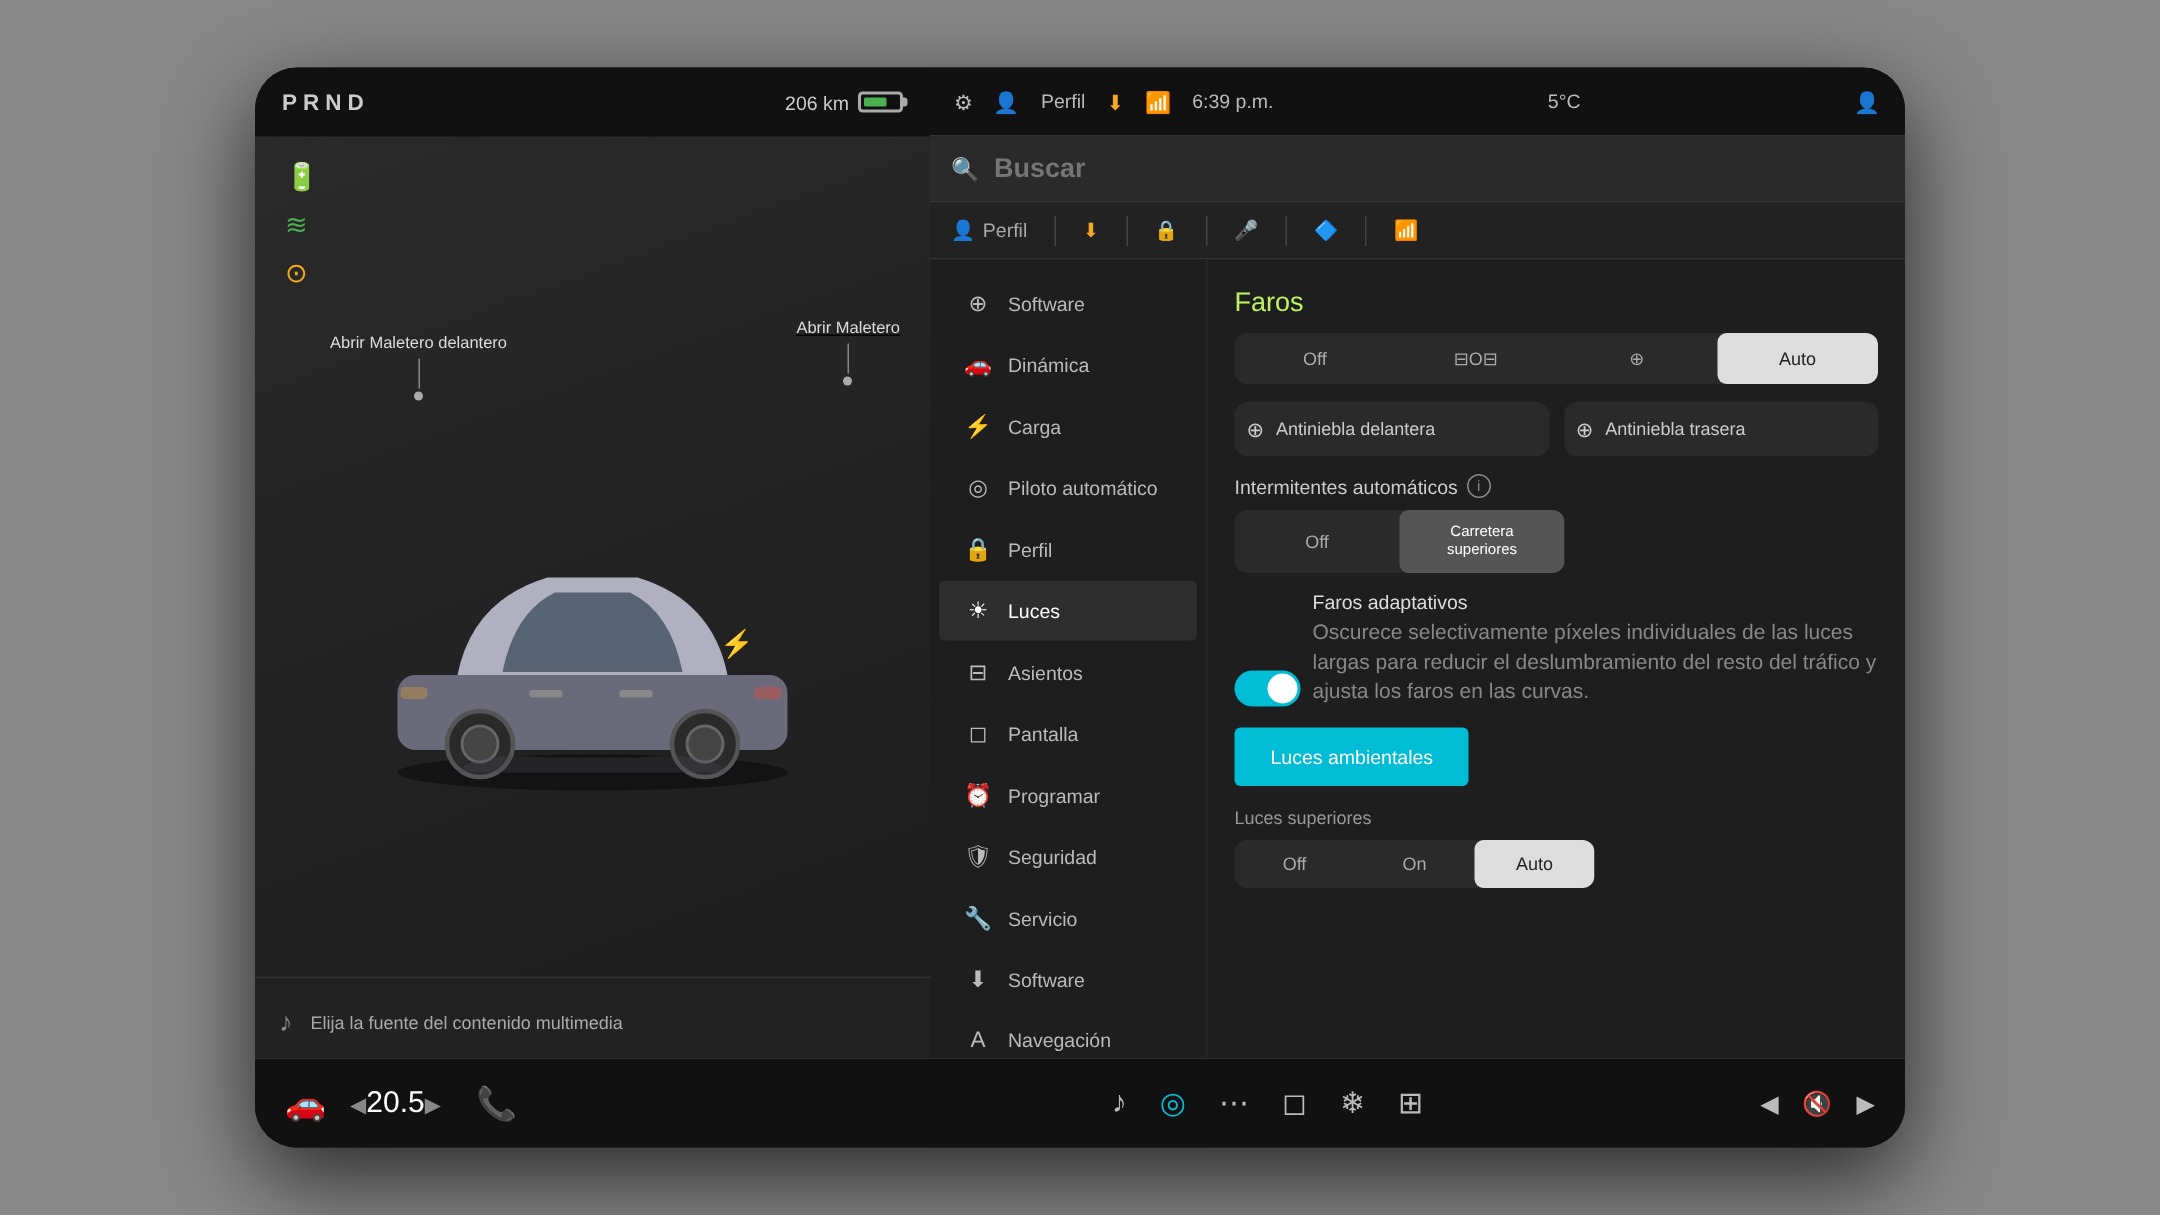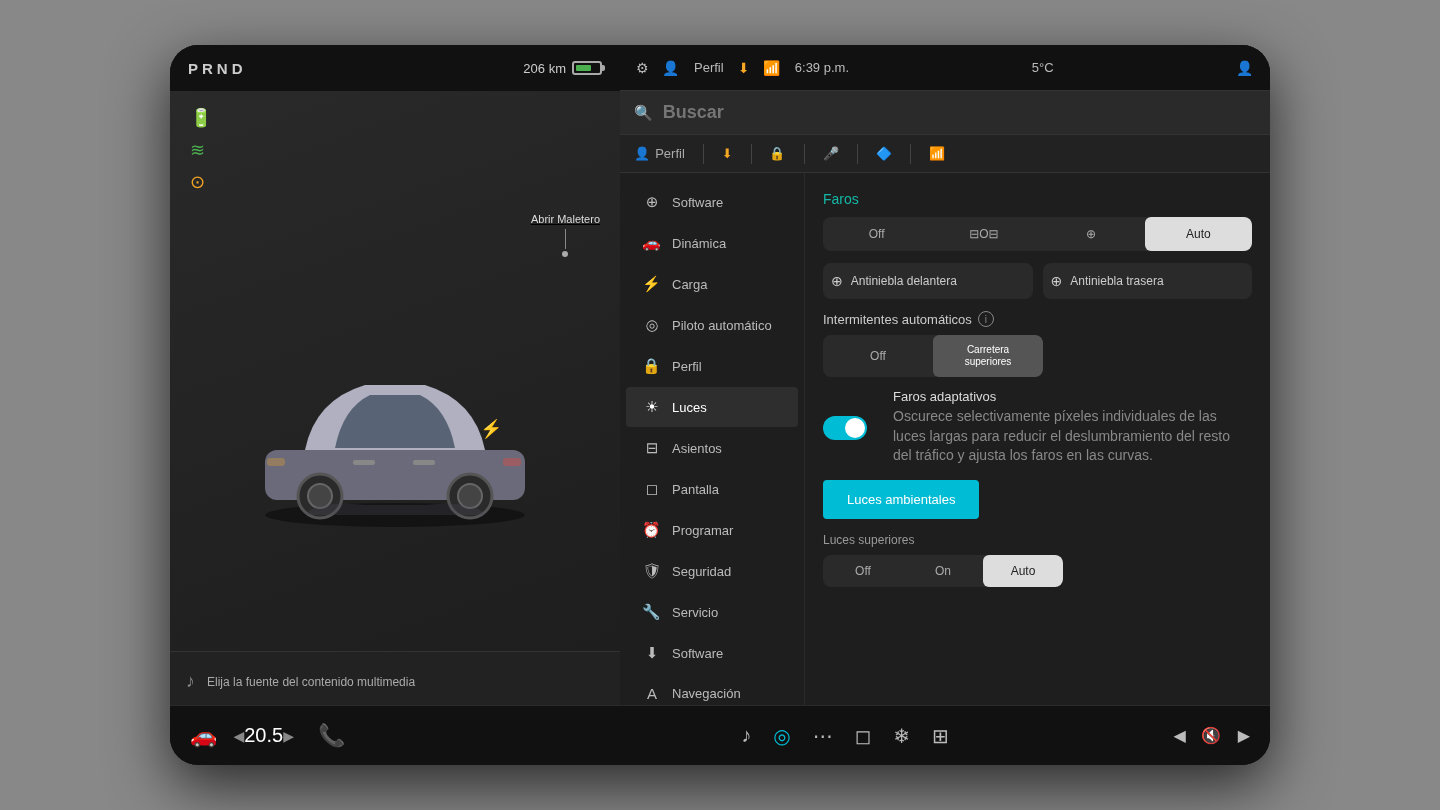--- a/index.html
+++ b/index.html
@@ -277,22 +277,22 @@
 
     
     .settings-content {
       flex: 1;
       padding: 14px 18px;
       overflow-y: auto;
       color: #ddd;
     }
 
     .section-title {
-      font-size: 14px;
-      color: #14b8a6;
+      font-size: 18px;
+      color: #bef264;
       margin-bottom: 10px;
       margin-top: 4px;
     }
 
     .button-group {
       display: flex;
       border-radius: 8px;
       overflow: hidden;
       background: #2a2a2a;
       margin-bottom: 12px;
@@ -375,22 +375,22 @@
       background: transparent;
     }
     .btn-2-item.active {
       background: #555;
       color: #fff;
       border-radius: 6px;
     }
 
     .toggle-row {
       display: flex;
-      align-items: center;
-      gap: 26px;
+      align-items: flex-end;
+      gap: 8px;
       margin-bottom: 14px;
     }
     .toggle-switch {
       width: 44px;
       height: 24px;
       border-radius: 12px;
       background: #00bcd4;
       position: relative;
       flex-shrink: 0;
       cursor: pointer;
@@ -573,20 +573,27 @@
       <div class="status-icon-item">
         <span class="icon-green2" style="color:#4caf50;">≋</span>
       </div>
       <div class="status-icon-item">
         <span class="icon-yellow">⊙</span>
       </div>
     </div>
 
     <div class="car-area">
 
+      <div style="position:absolute; top:10px; left:50px; text-align:center;">
+        <span style="color:#ddd; font-size:11px; line-height:1.3;">Abrir
+Maletero
+delantero</span>
+        <div class="label-line"></div>
+        <div class="label-dot"></div>
+      </div>
       <div style="position:absolute; top:0px; right:20px; text-align:center;text-decoration:underline;">
         <span style="color:#ddd; font-size:11px; line-height:1.3;">Abrir
 Maletero</span>
         <div class="label-line"></div>
         <div class="label-dot"></div>
       </div>
 
       <svg width="320" height="200" viewBox="0 0 320 200">
 
         <ellipse cx="160" cy="185" rx="130" ry="12" fill="rgba(0,0,0,0.4)"></ellipse>

